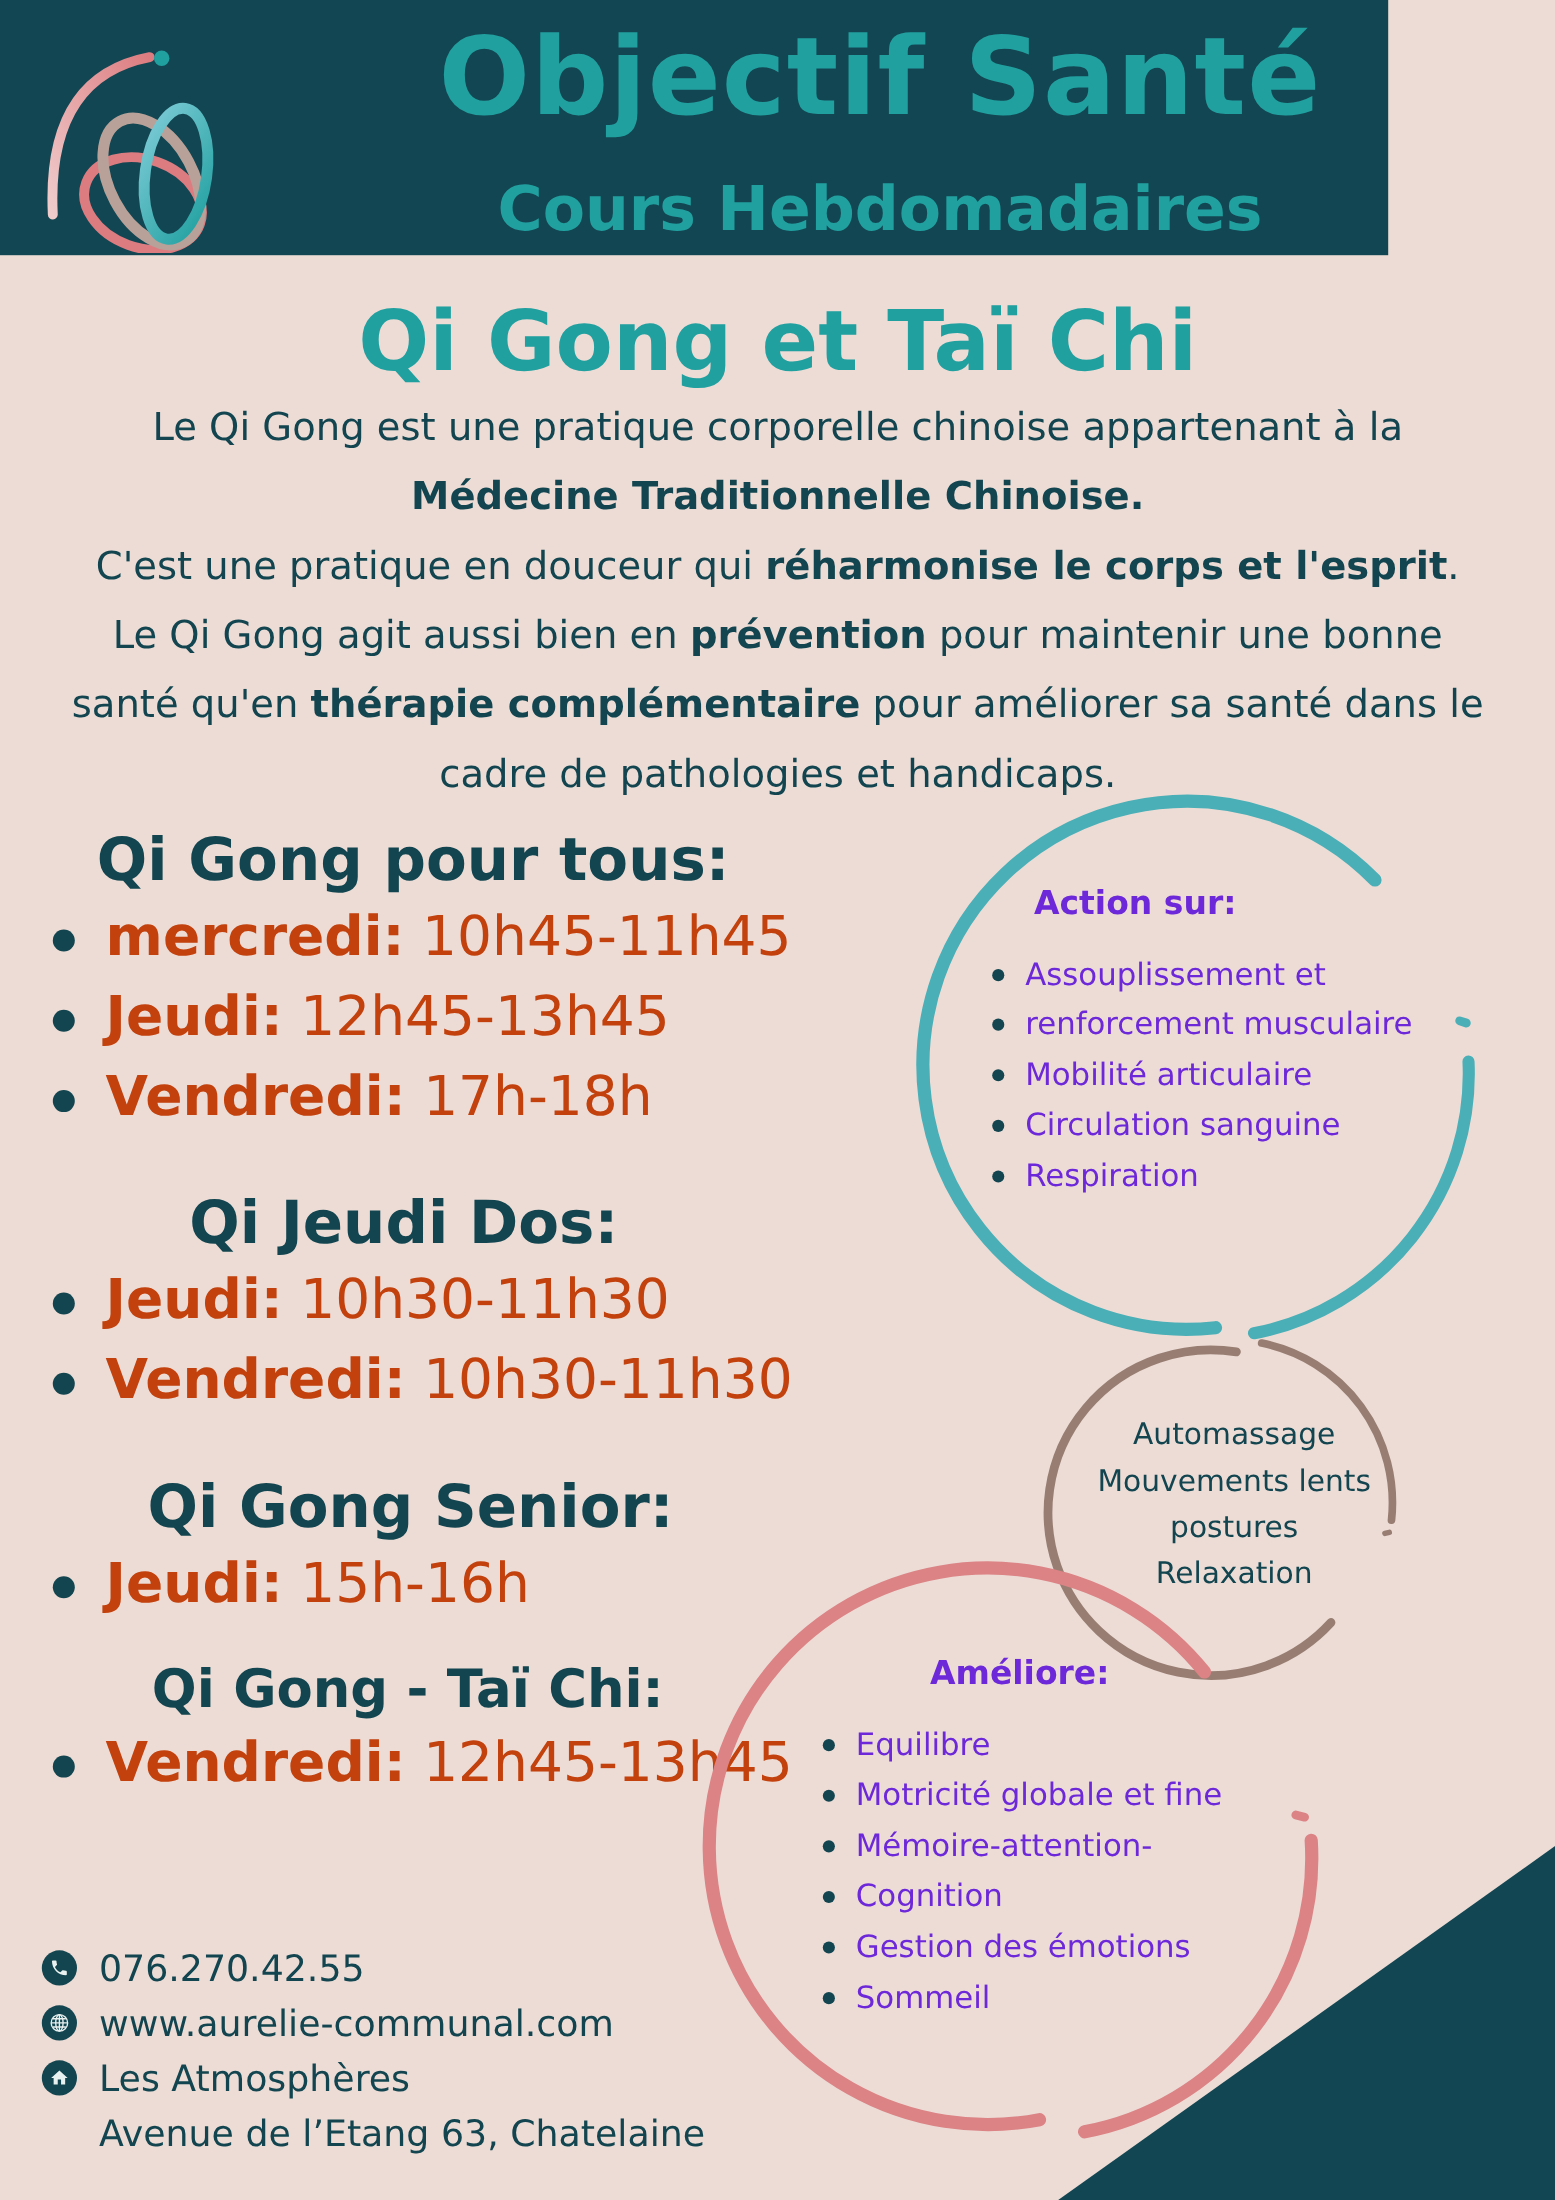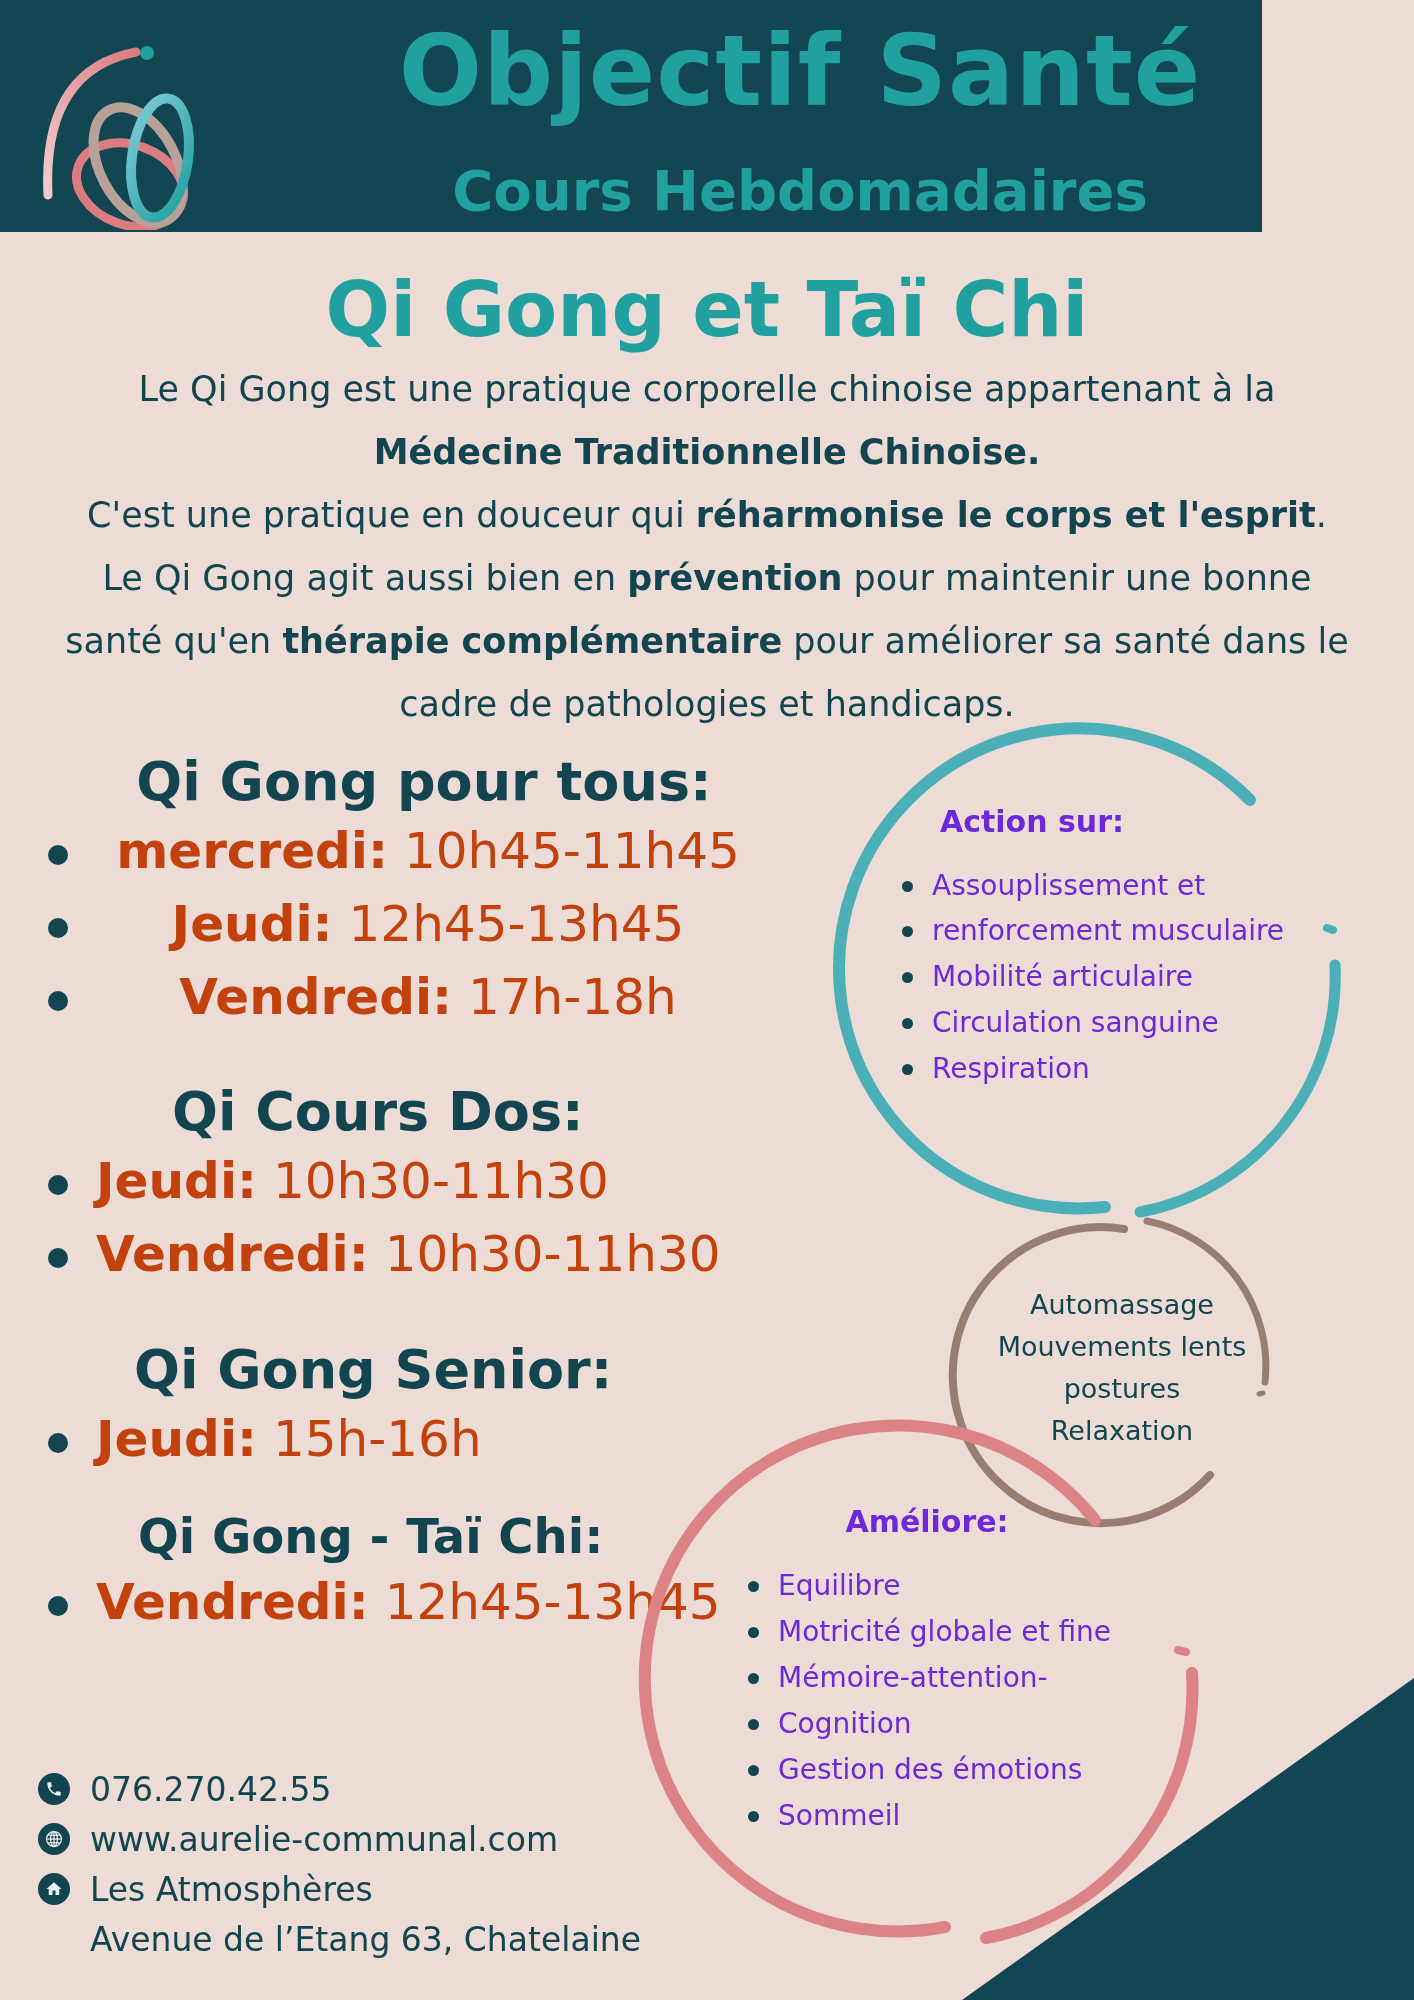--- a/index.html
+++ b/index.html
@@ -99,31 +99,31 @@
 
 <div class="intro">
   <div><span>Le Qi Gong est une pratique corporelle chinoise appartenant à la</span></div>
   <div><b>Médecine Traditionnelle Chinoise.</b></div>
   <div><span>C'est une pratique en douceur qui </span><b>réharmonise le corps et l'esprit</b><span>.</span></div>
   <div><span>Le Qi Gong agit aussi bien en </span><b>prévention</b><span> pour maintenir une bonne</span></div>
   <div><span>santé qu'en </span><b>thérapie complémentaire</b><span> pour améliorer sa santé dans le</span></div>
   <div><span>cadre de pathologies et handicaps.</span></div>
 </div>
 
-<div class="sched" style="top:750px;text-align:center;">
+<div class="sched" style="top:750px;">
   <h2 style="padding-left:88px;">Qi Gong pour tous:</h2>
   <ul>
     <li><span class="day">mercredi:</span><span> 10h45-11h45</span></li>
     <li><span class="day">Jeudi:</span><span> 12h45-13h45</span></li>
     <li><span class="day">Vendredi:</span><span> 17h-18h</span></li>
   </ul>
 </div>
 
 <div class="sched" style="top:1080px;">
-  <h2 style="padding-left:172px;">Qi Cours Dos:</h2>
+  <h2 style="padding-left:172px;">Qi Jeudi Dos:</h2>
   <ul>
     <li><span class="day">Jeudi:</span><span> 10h30-11h30</span></li>
     <li><span class="day">Vendredi:</span><span> 10h30-11h30</span></li>
   </ul>
 </div>
 
 <div class="sched" style="top:1338px;">
   <h2 style="padding-left:134px;">Qi Gong Senior:</h2>
   <ul>
     <li><span class="day">Jeudi:</span><span> 15h-16h</span></li>

